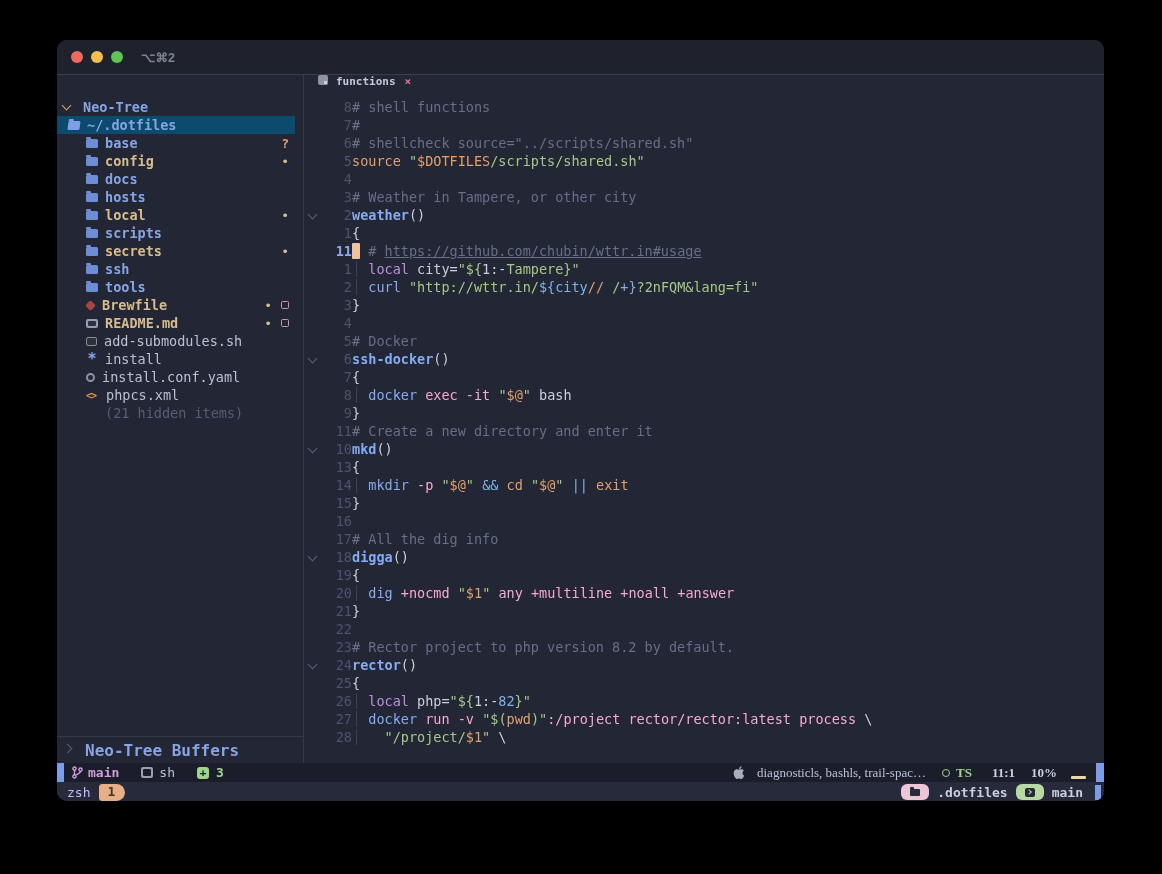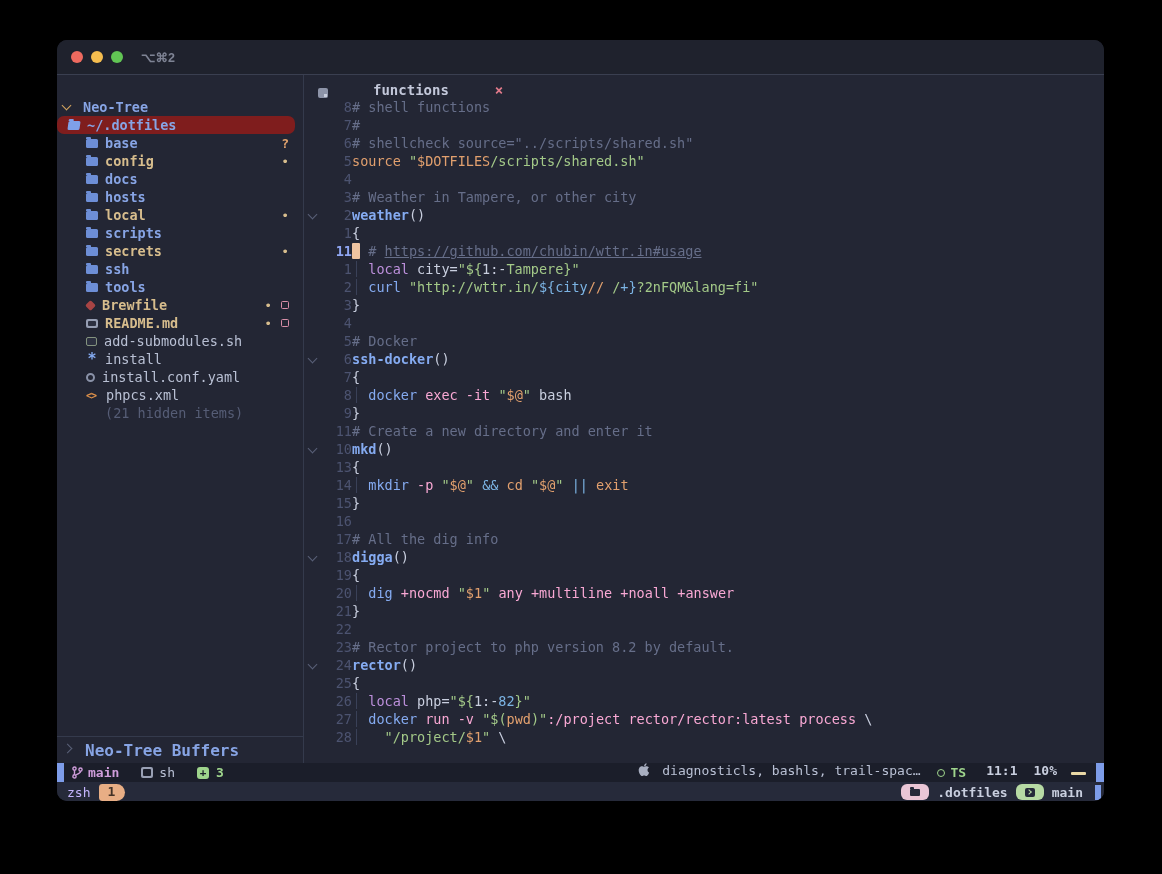--- a/index.html
+++ b/index.html
@@ -14,21 +14,21 @@
   .light{width:12px;height:12px;border-radius:50%;}
   .l-red{background:#ee6a5f;}.l-yellow{background:#f5bd4f;}.l-green{background:#61c554;}
   .shortcut{margin-left:18px;color:#7e8394;font-weight:bold;font-size:12.5px;}
   .wtitle{position:absolute;left:0;right:0;text-align:center;color:#b4b8c6;font-weight:bold;font-size:13px;}
   
   .content{height:727px;display:flex;flex-direction:column;}
   .main{flex:0 0 688px;display:flex;overflow:hidden;}
   
   .sidebar{width:247px;border-right:1px solid #343a4c;position:relative;padding-top:23px;box-sizing:border-box;}
   .srow{height:18px;display:flex;align-items:center;font-size:13.5px;white-space:nowrap;}
-  .srow.selected{background:#7f1d1d;border-radius:7px;}
+  .srow.selected{background:#0c4a6e;}
   .sname{margin-left:7px;}
   .n-blue{color:#87a4e4;font-weight:bold;}
   .n-yellow{color:#d7bd8d;font-weight:bold;}
   .n-default{color:#b9c0d4;}
   .n-dim{color:#565d76;}
   .sbadges{margin-left:auto;margin-right:14px;display:flex;align-items:center;gap:9px;}
   .b-q{color:#e0a36e;font-weight:bold;font-size:13px;}
   .b-dot{color:#d7bd8d;font-size:13px;}
   .b-sq{width:8px;height:8px;border:1.5px solid #d88fa8;border-radius:1.5px;box-sizing:border-box;}
   .chev{width:6px;height:6px;border-right:1.6px solid #d7a65f;border-bottom:1.6px solid #d7a65f;
@@ -42,21 +42,21 @@
   .mdicon{width:12px;height:9px;background:#959db2;border-radius:2px;position:relative;flex:none;}
   .mdicon::after{content:"";position:absolute;left:2px;top:2px;right:2px;bottom:2px;background:#2c3040;border-radius:1px;}
   .shicon{width:11px;height:9px;background:#2c3040;border:1px solid #84937f;border-radius:2px;box-sizing:border-box;flex:none;}
   .staricon{color:#85abf1;font-weight:bold;font-size:15px;line-height:9px;width:12px;text-align:center;flex:none;}
   .gearicon{width:9px;height:9px;border:2px solid #8a92a8;border-radius:50%;box-sizing:border-box;flex:none;}
   .xmlicon{color:#e0924a;font-weight:bold;font-size:10px;letter-spacing:-1px;width:13px;flex:none;}
   .sidebar-bottom{position:absolute;left:0;right:0;bottom:0;border-top:1px solid #343a4c;height:26px;
                   display:flex;align-items:center;}
   
   .editor{flex:1;display:flex;flex-direction:column;overflow:hidden;}
-  .tabbar{height:23px;display:flex;align-items:flex-end;padding-left:14px;font-size:14px;gap:37px;}
+  .tabbar{height:23px;display:flex;align-items:flex-start;padding-left:14px;font-size:11px;}
   .bufficon{width:10px;height:10px;background:#8d94a8;border-radius:2px;position:relative;}
   .bufficon::after{content:"";position:absolute;right:1.5px;bottom:1.5px;width:3px;height:3px;background:#c9cedd;}
   .tablabel{color:#c3c8da;font-weight:bold;margin-left:8px;}
   .tabclose{color:#e07a8a;margin-left:9px;font-weight:bold;}
   .code{flex:1;overflow:hidden;font-size:13.5px;line-height:18px;}
   .crow{height:18px;display:flex;white-space:pre;}
   .fold{width:16px;text-align:center;flex:none;display:flex;align-items:center;justify-content:center;}
   .fold .chev{margin-top:-2px;}
   .lnum{width:32px;text-align:right;color:#4c5370;flex:none;}
   .lnum.cur{color:#8fa6f2;font-weight:bold;}
@@ -70,21 +70,21 @@
   
   .statusline{flex:0 0 19px;background:#1b1e2a;display:flex;align-items:center;font-size:13px;position:relative;}
   .modeblock{width:7px;height:100%;background:#7d9ce8;flex:none;}
   .sl-branch{color:#cf9ddb;font-weight:bold;margin-left:8px;display:flex;align-items:center;gap:5px;}
   .sl-ft{color:#b9c0d4;margin-left:22px;display:flex;align-items:center;gap:6px;}
   .ftchip{width:12px;height:11px;background:#99a0b4;border-radius:2px;position:relative;}
   .ftchip::after{content:"";position:absolute;left:2px;top:2px;right:2px;bottom:2px;background:#1b1e2a;border-radius:1px;}
   .sl-added{color:#9ed48c;font-weight:bold;margin-left:22px;display:flex;align-items:center;gap:7px;}
   .pluschip{width:12px;height:12px;background:#9ed48c;border-radius:3px;color:#1b1e2a;font-size:11px;font-weight:bold;
             line-height:12px;text-align:center;}
-  .sl-right{margin-left:auto;display:flex;height:100%;}
+  .sl-right{margin-left:auto;display:flex;align-items:center;height:100%;font-family:Liberation Serif, serif;}
   .apple{width:12px;height:13px;margin-right:12px;}
   .sl-lsp{color:#b9c0d4;}
   .sl-ts{color:#9ed48c;font-weight:bold;margin-left:16px;display:flex;align-items:center;gap:6px;}
   .tsring{width:8px;height:8px;border:1.8px solid #9ed48c;border-radius:50%;box-sizing:border-box;}
   .sl-pos{color:#c9cfdf;font-weight:bold;margin-left:20px;}
   .sl-pct{color:#c9cfdf;font-weight:bold;margin-left:16px;}
   .ymark{width:15px;height:3px;background:#e9d8a6;border-radius:1px;margin-left:14px;margin-top:9px;}
   .endblock{width:8px;height:100%;background:#7d9ce8;margin-left:10px;}
   
   .tmuxbar{flex:0 0 20px;background:#262a3a;display:flex;align-items:center;font-size:13px;}

